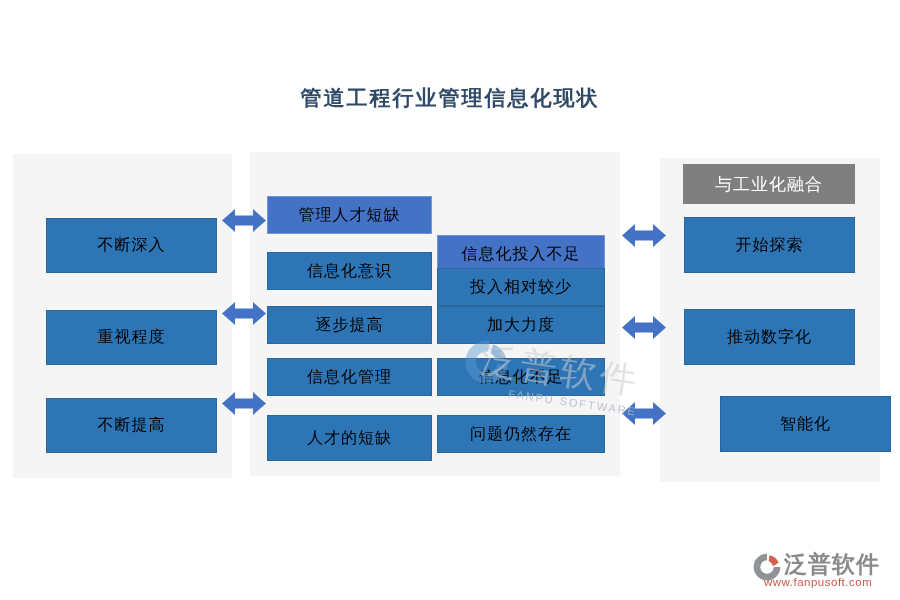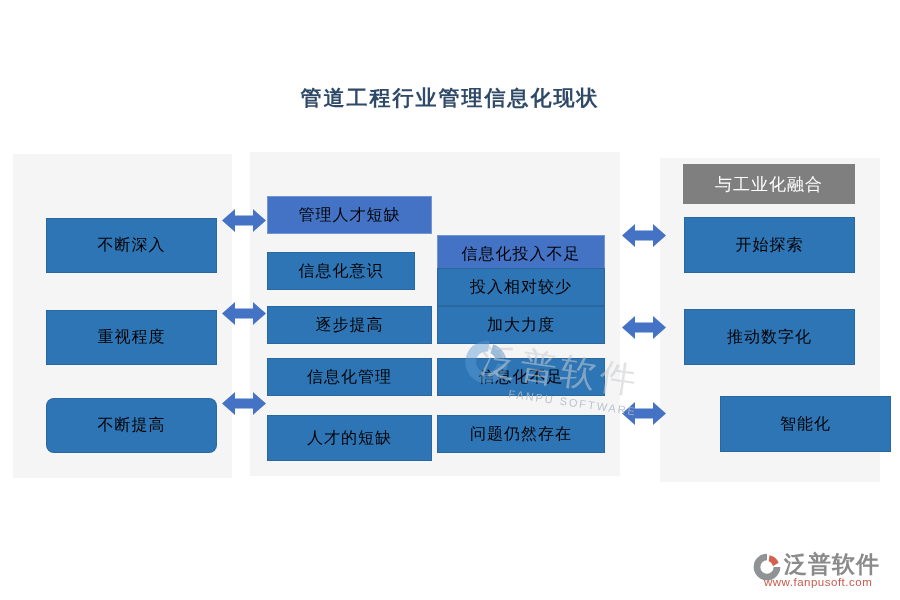--- a/index.html
+++ b/index.html
@@ -55,28 +55,28 @@
 </head>
 <body>
 
 <div id="stage">
 
   <div class="page-title">管道工程行业管理信息化现状</div>
 
   <div class="panel" id="panel-left">
     <div class="blue-btn side-btn" style="top:64px;">不断深入</div>
     <div class="blue-btn side-btn" style="top:156px;">重视程度</div>
-    <div class="blue-btn side-btn" style="top:244px;border-radius:8px;">不断提高</div>
+    <div class="blue-btn side-btn" style="top:244px;">不断提高</div>
   </div>
 
   <div class="panel" id="panel-center">
     <div class="blue-btn alt" style="left:17px;top:44px;width:165px;height:38px;">管理人才短缺</div>
     <div class="blue-btn alt" style="left:187px;top:44px;width:168px;height:38px;margin-top:39px;">信息化投入不足</div>
 
-    <div class="blue-btn" style="left:17px;top:100px;width:148px;height:38px;">信息化意识</div>
+    <div class="blue-btn" style="left:17px;top:100px;width:165px;height:38px;">信息化意识</div>
     <div class="blue-btn" style="left:187px;top:116px;width:168px;height:38px;text-align:right;">投入相对较少</div>
 
     <div class="blue-btn" style="left:17px;top:154px;width:165px;height:38px;">逐步提高</div>
     <div class="blue-btn" style="left:187px;top:154px;width:168px;height:38px;">加大力度</div>
 
     <div class="blue-btn" style="left:17px;top:206px;width:165px;height:38px;">信息化管理</div>
     <div class="blue-btn" style="left:187px;top:206px;width:168px;height:38px;">信息化不足</div>
 
     <div class="blue-btn" style="left:17px;top:263px;width:165px;height:46px;">人才的短缺</div>
     <div class="blue-btn" style="left:187px;top:263px;width:168px;height:38px;">问题仍然存在</div>

